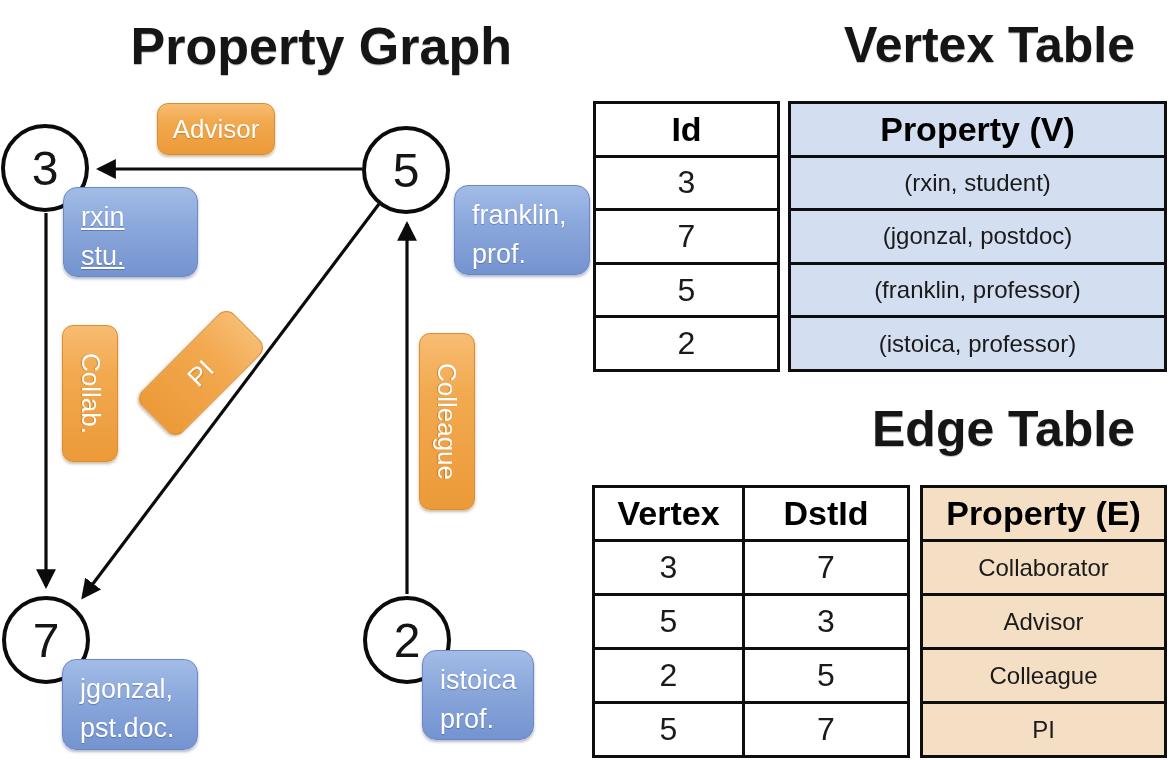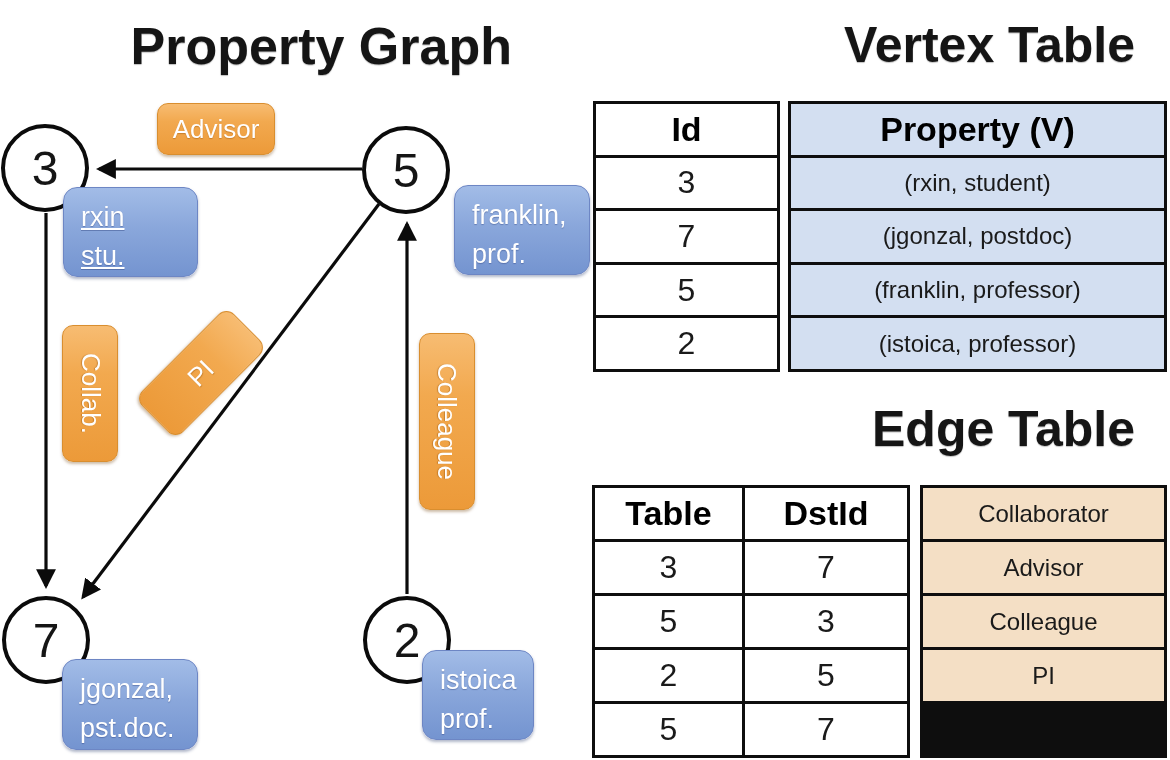--- a/index.html
+++ b/index.html
@@ -177,32 +177,33 @@
 
   <div class="grid-table" id="vt-prop">
     <div class="cell hdr">Property (V)</div>
     <div class="cell">(rxin, student)</div>
     <div class="cell">(jgonzal, postdoc)</div>
     <div class="cell">(franklin, professor)</div>
     <div class="cell">(istoica, professor)</div>
   </div>
 
   <div class="grid-table" id="et-srcdst">
-    <div class="cell hdr">Table</div>
+    <div class="cell hdr">Vertex</div>
     <div class="cell hdr">DstId</div>
     <div class="cell num">3</div>
     <div class="cell num">7</div>
     <div class="cell num">5</div>
     <div class="cell num">3</div>
     <div class="cell num">2</div>
     <div class="cell num">5</div>
     <div class="cell num">5</div>
     <div class="cell num">7</div>
   </div>
 
   <div class="grid-table" id="et-prop">
+    <div class="cell hdr">Property (E)</div>
     <div class="cell">Collaborator</div>
     <div class="cell">Advisor</div>
     <div class="cell">Colleague</div>
     <div class="cell">PI</div>
   </div>
 
 </div>
 
 </body></html>

